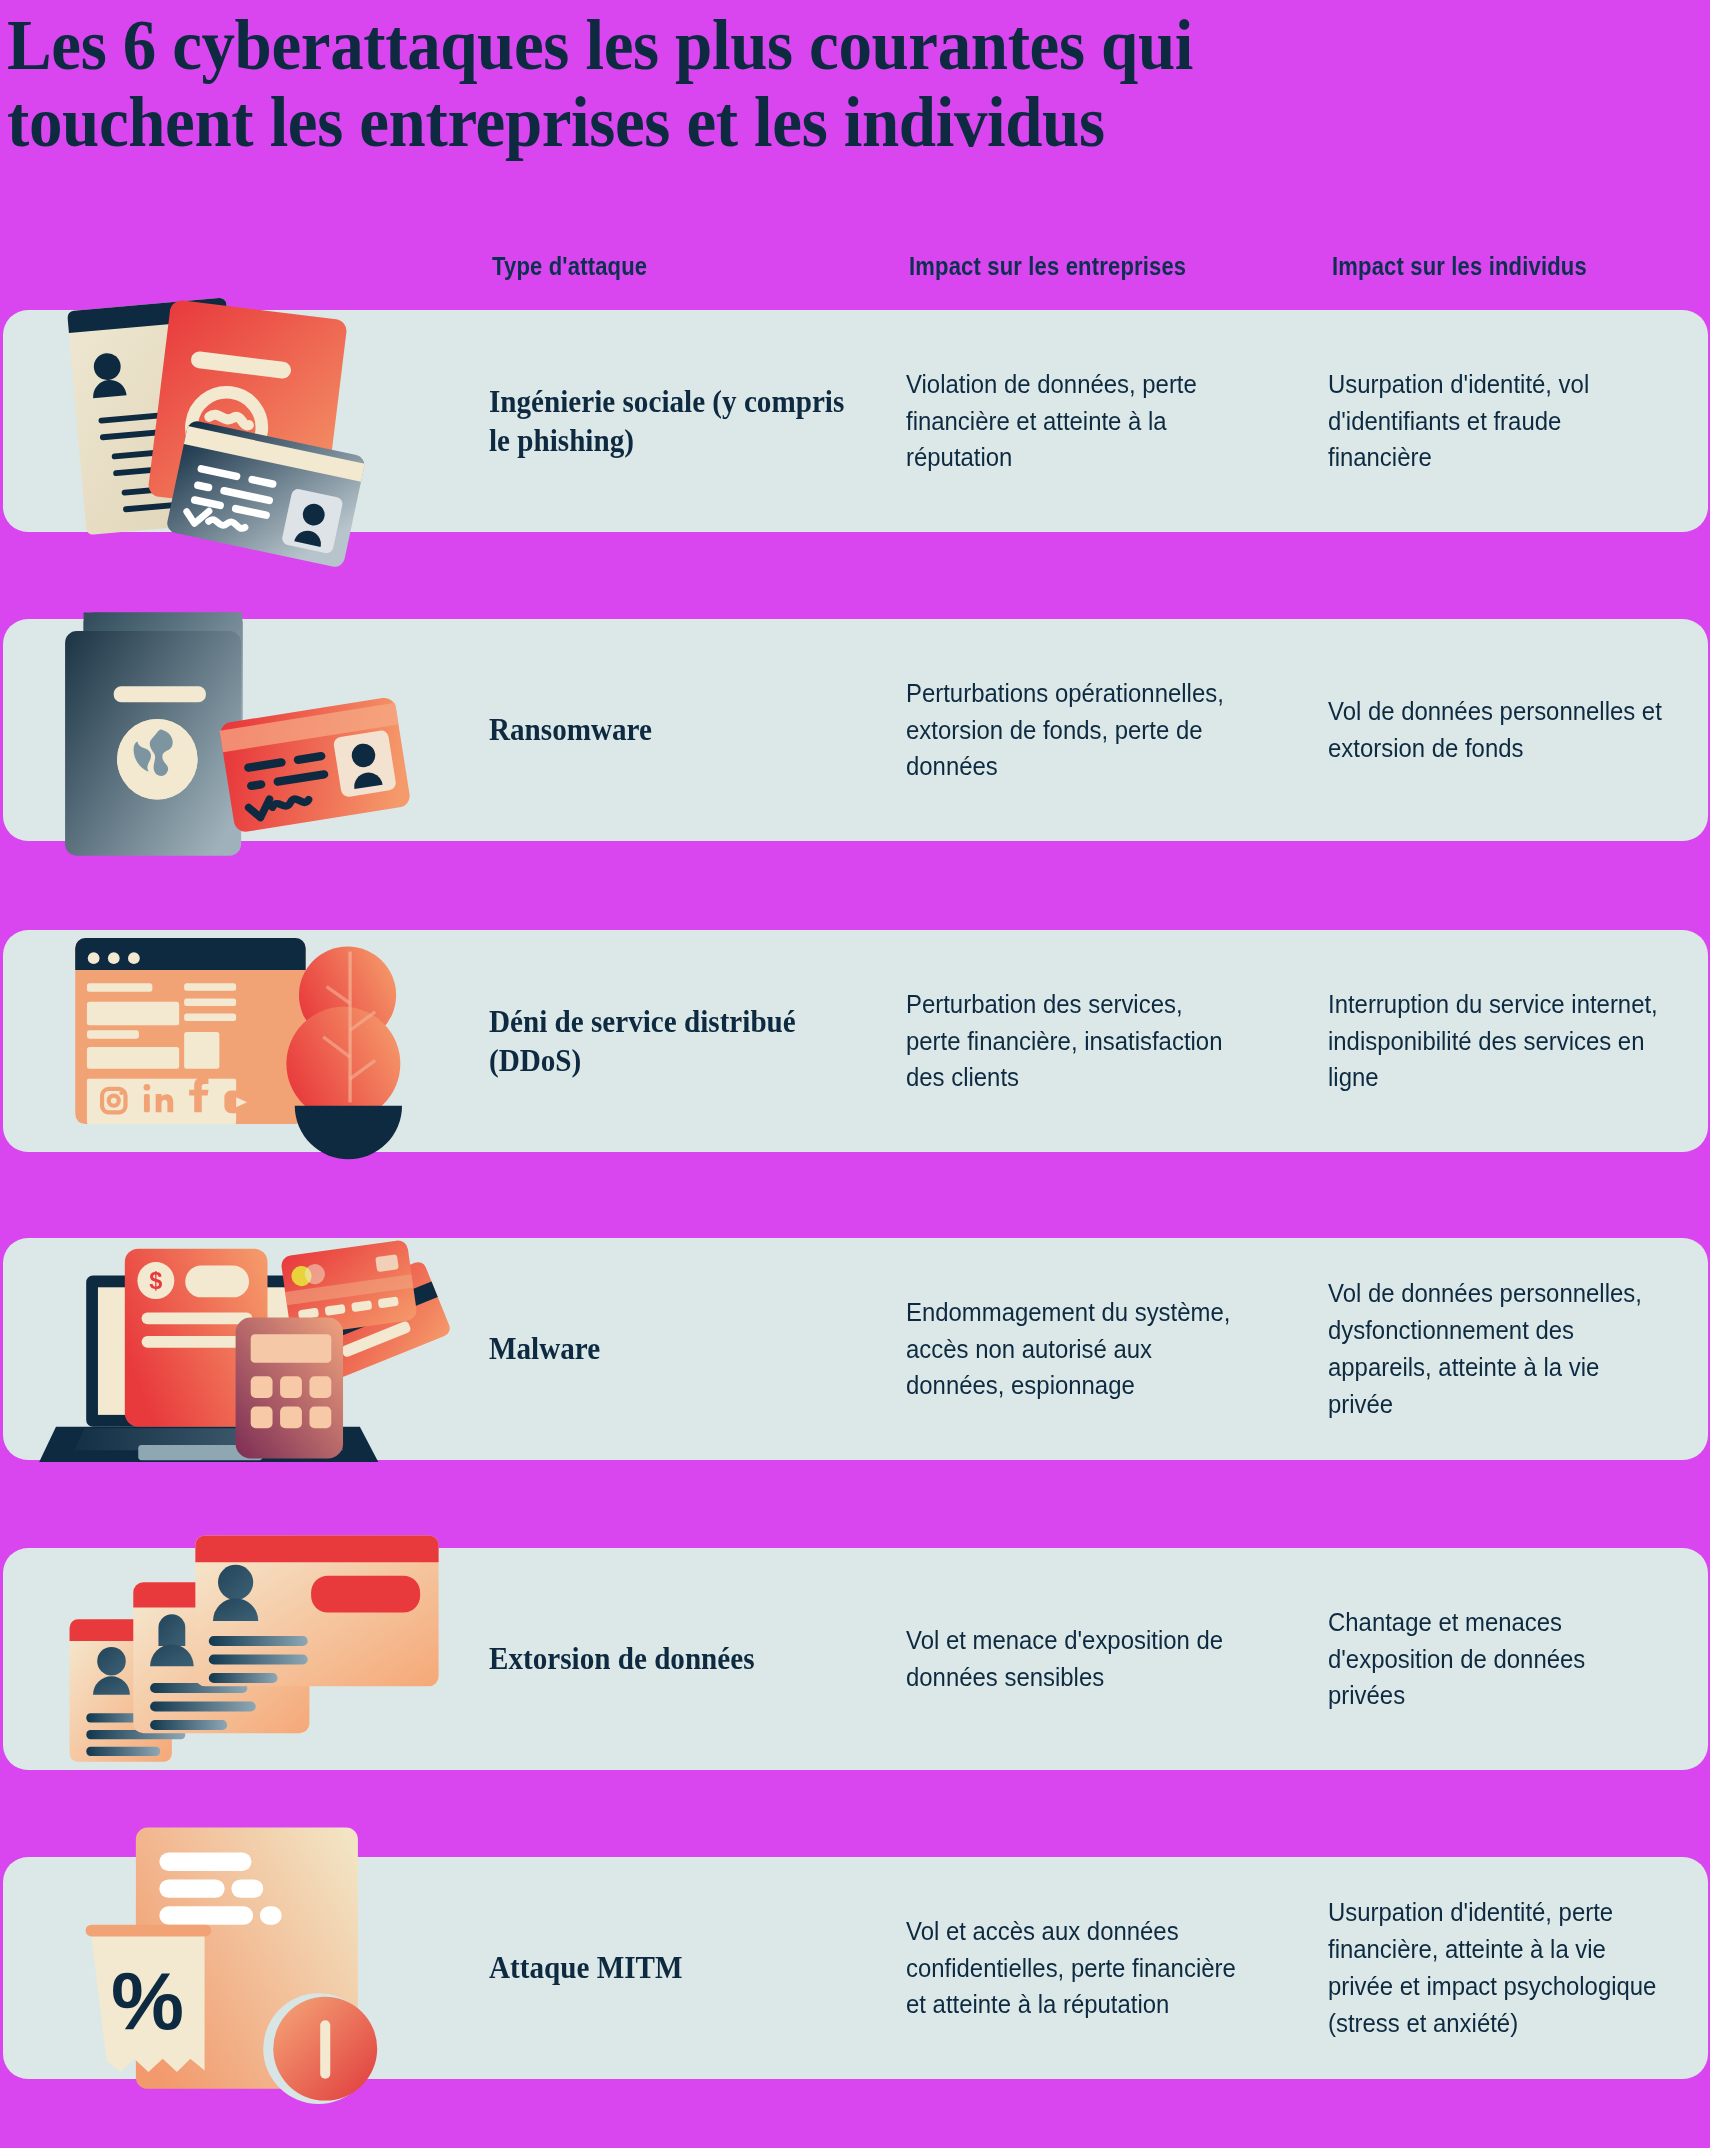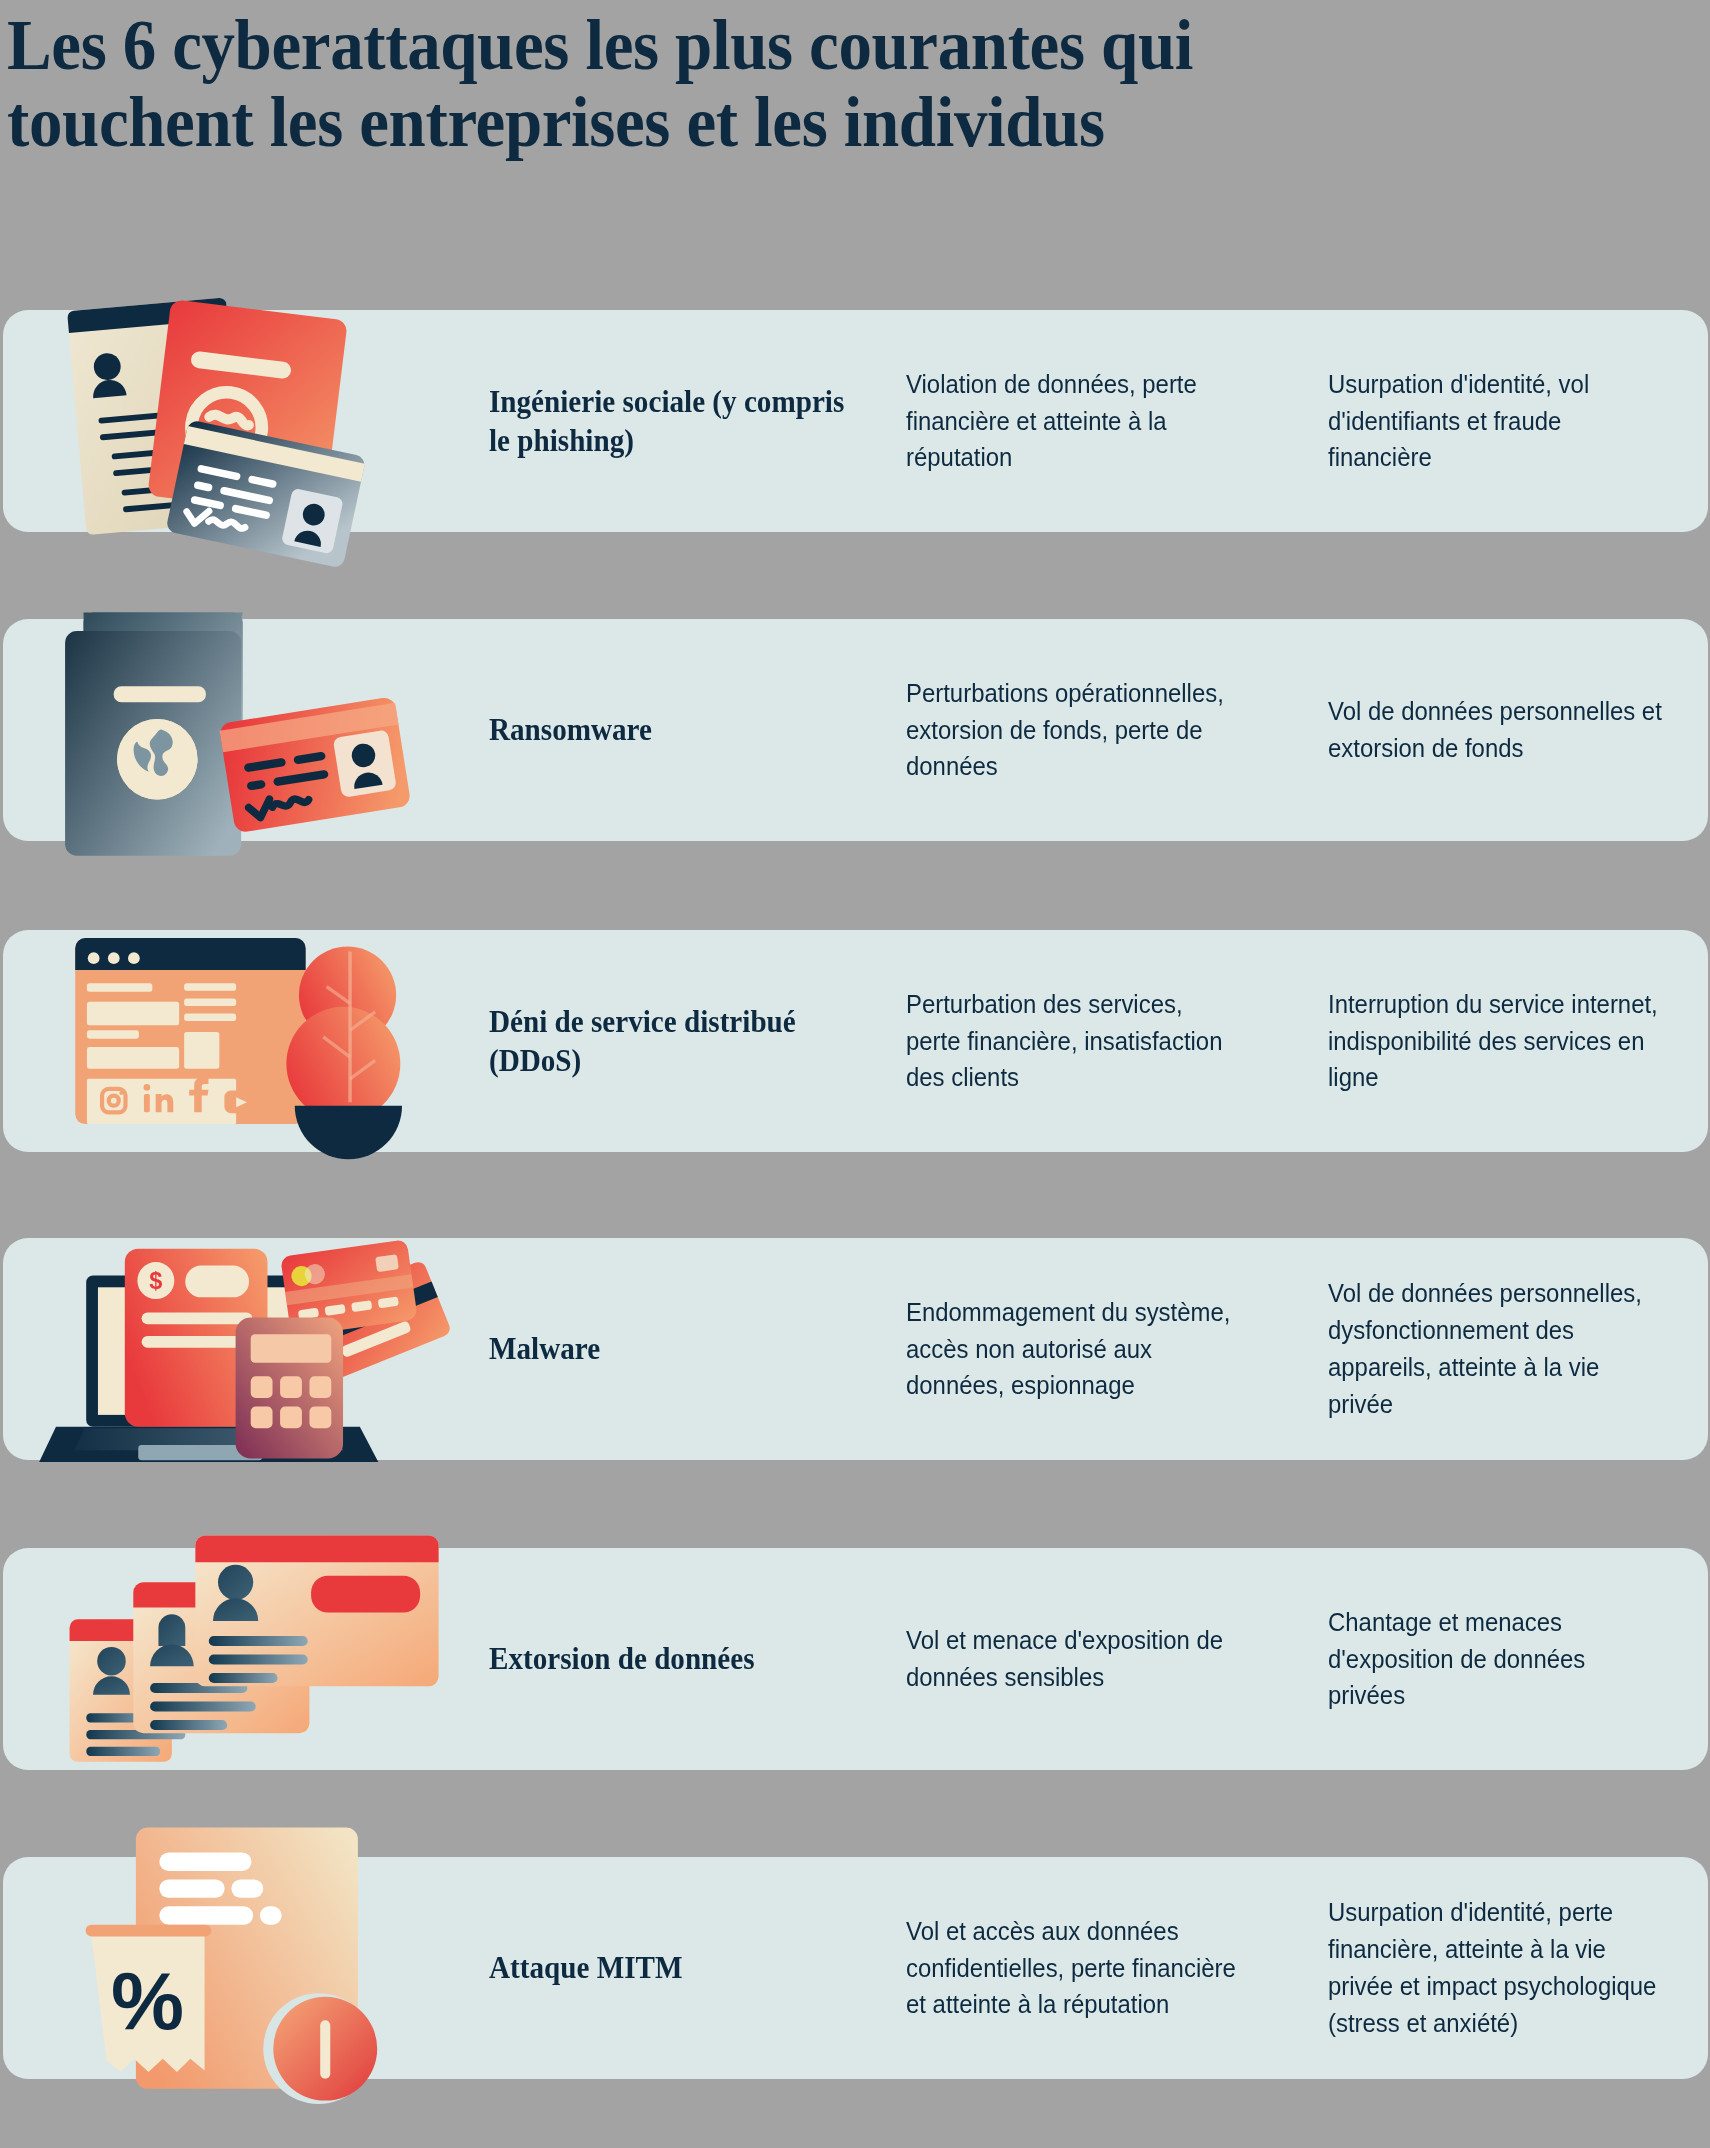--- a/index.html
+++ b/index.html
@@ -9,21 +9,21 @@
     height: 2148px;
     background: #000000;
     font-family: "Liberation Sans", sans-serif;
     overflow: hidden;
   }
 
   #infographic {
     position: relative;
     width: 1710px;
     height: 2148px;
-    background: #a3a3a3;
+    background: #d946ef;
   }
 
   
   .title {
     position: absolute;
     left: 6.7px;
     top: 6.7px;
     width: 1645px;
     color: #0d2a40;
     font-family: "Liberation Serif", serif;
@@ -121,20 +121,25 @@
   svg { display: block; overflow: visible; }
 </style>
 </head>
 <body>
 
 <div id="infographic">
 
   <div class="title">Les 6 cyberattaques les plus courantes qui
 touchent les entreprises et les individus</div>
 
+  <div class="col-headers">
+    <div class="col-head h1">Type d'attaque</div>
+    <div class="col-head h2">Impact sur les entreprises</div>
+    <div class="col-head h3">Impact sur les individus</div>
+  </div>
 
   <div class="row row-r1"></div>
   <div class="illus" style="top:285px;height:277px;">
     <svg width="394" height="277" viewBox="0 0 470 330">
       <defs>
         <linearGradient id="r1pass" x1="0" y1="0" x2="1" y2="1">
           <stop offset="0" stop-color="#e8393c"></stop>
             <stop offset="1" stop-color="#f59a6a"></stop>
         </linearGradient>
         <linearGradient id="r1card" x1="0" y1="0" x2="1" y2="0.6">

